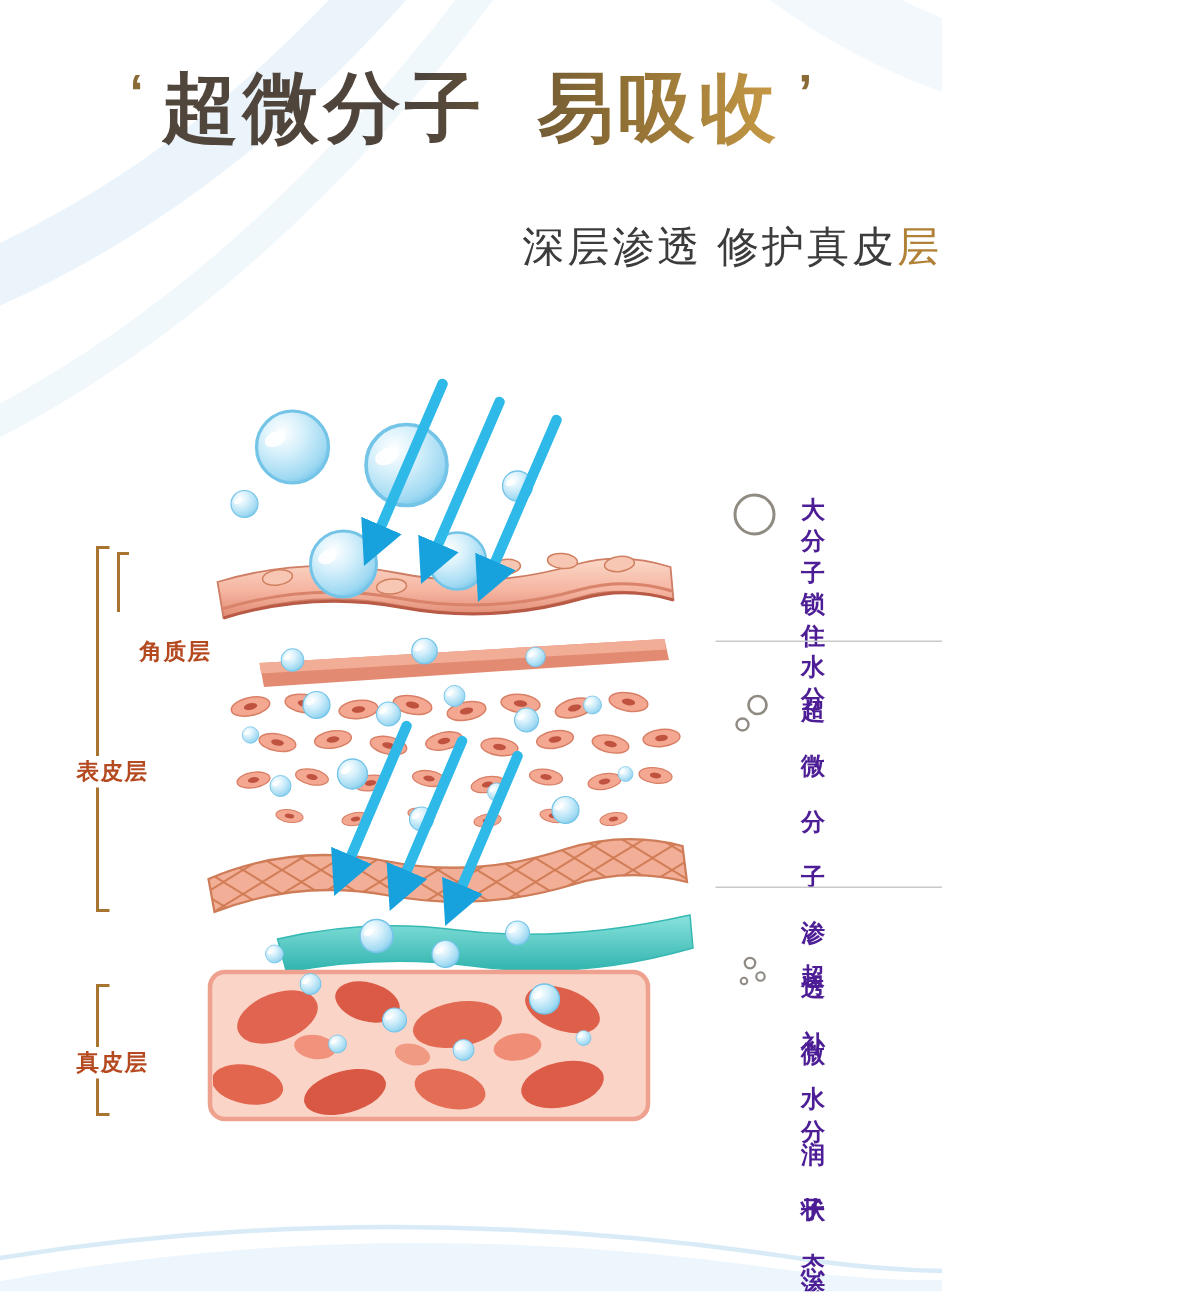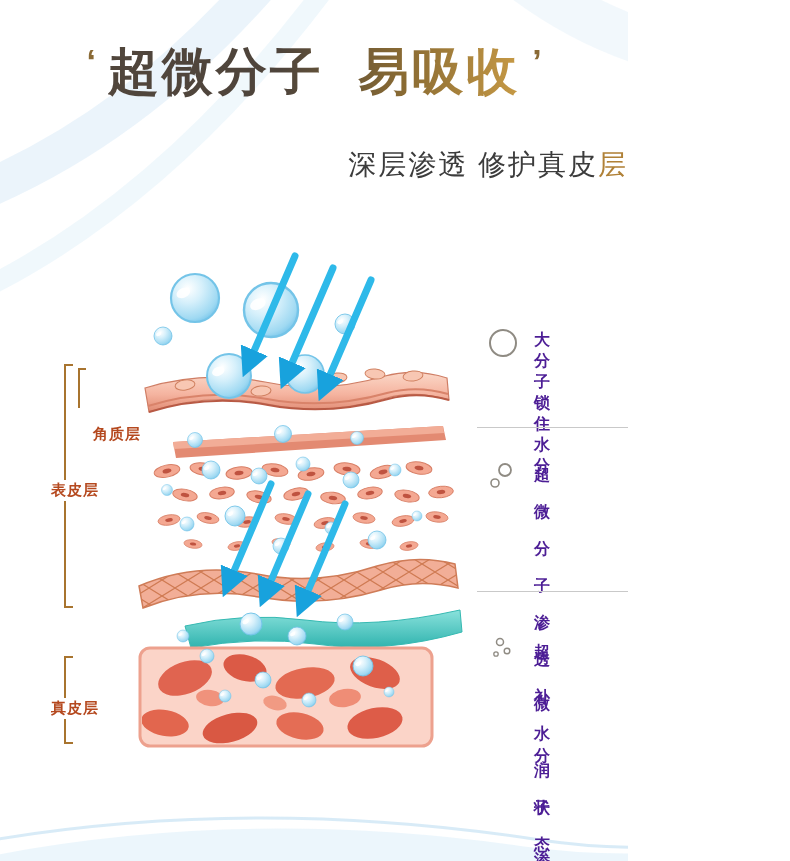--- a/index.html
+++ b/index.html
@@ -223,21 +223,21 @@
       <line x1="226" y1="256" x2="186" y2="350" marker-end="url(#ah)"></line>
       <line x1="263" y1="266" x2="223" y2="360" marker-end="url(#ah)"></line>
       <line x1="300" y1="276" x2="260" y2="370" marker-end="url(#ah)"></line>
     </g>
   </svg>
 
   <div class="bracket corner-only" style="left:78px; top:368px; height:40px;"></div>
   <span class="skin-label" style="left:90px; top:380px;margin-top:44px;">角质层</span>
 
   <div class="bracket" style="left:64px; top:364px; height:244px;"></div>
-  <span class="skin-label" style="left:48px; top:480px;">表皮层</span>
+  <span class="skin-label" style="left:48px; top:504px;">表皮层</span>
 
   <div class="bracket" style="left:64px; top:656px; height:88px;"></div>
   <span class="skin-label" style="left:48px; top:680px;margin-top:18px;">真皮层</span>
 
   <div class="annotations">
 
     <svg class="ann-icon" style="left:486px; top:326px;" width="34" height="34">
       <circle cx="17" cy="17" r="13" fill="none" stroke="#8f8b83" stroke-width="2"></circle>
     </svg>
     <div class="ann-text" style="left:534px; top:330px;">

